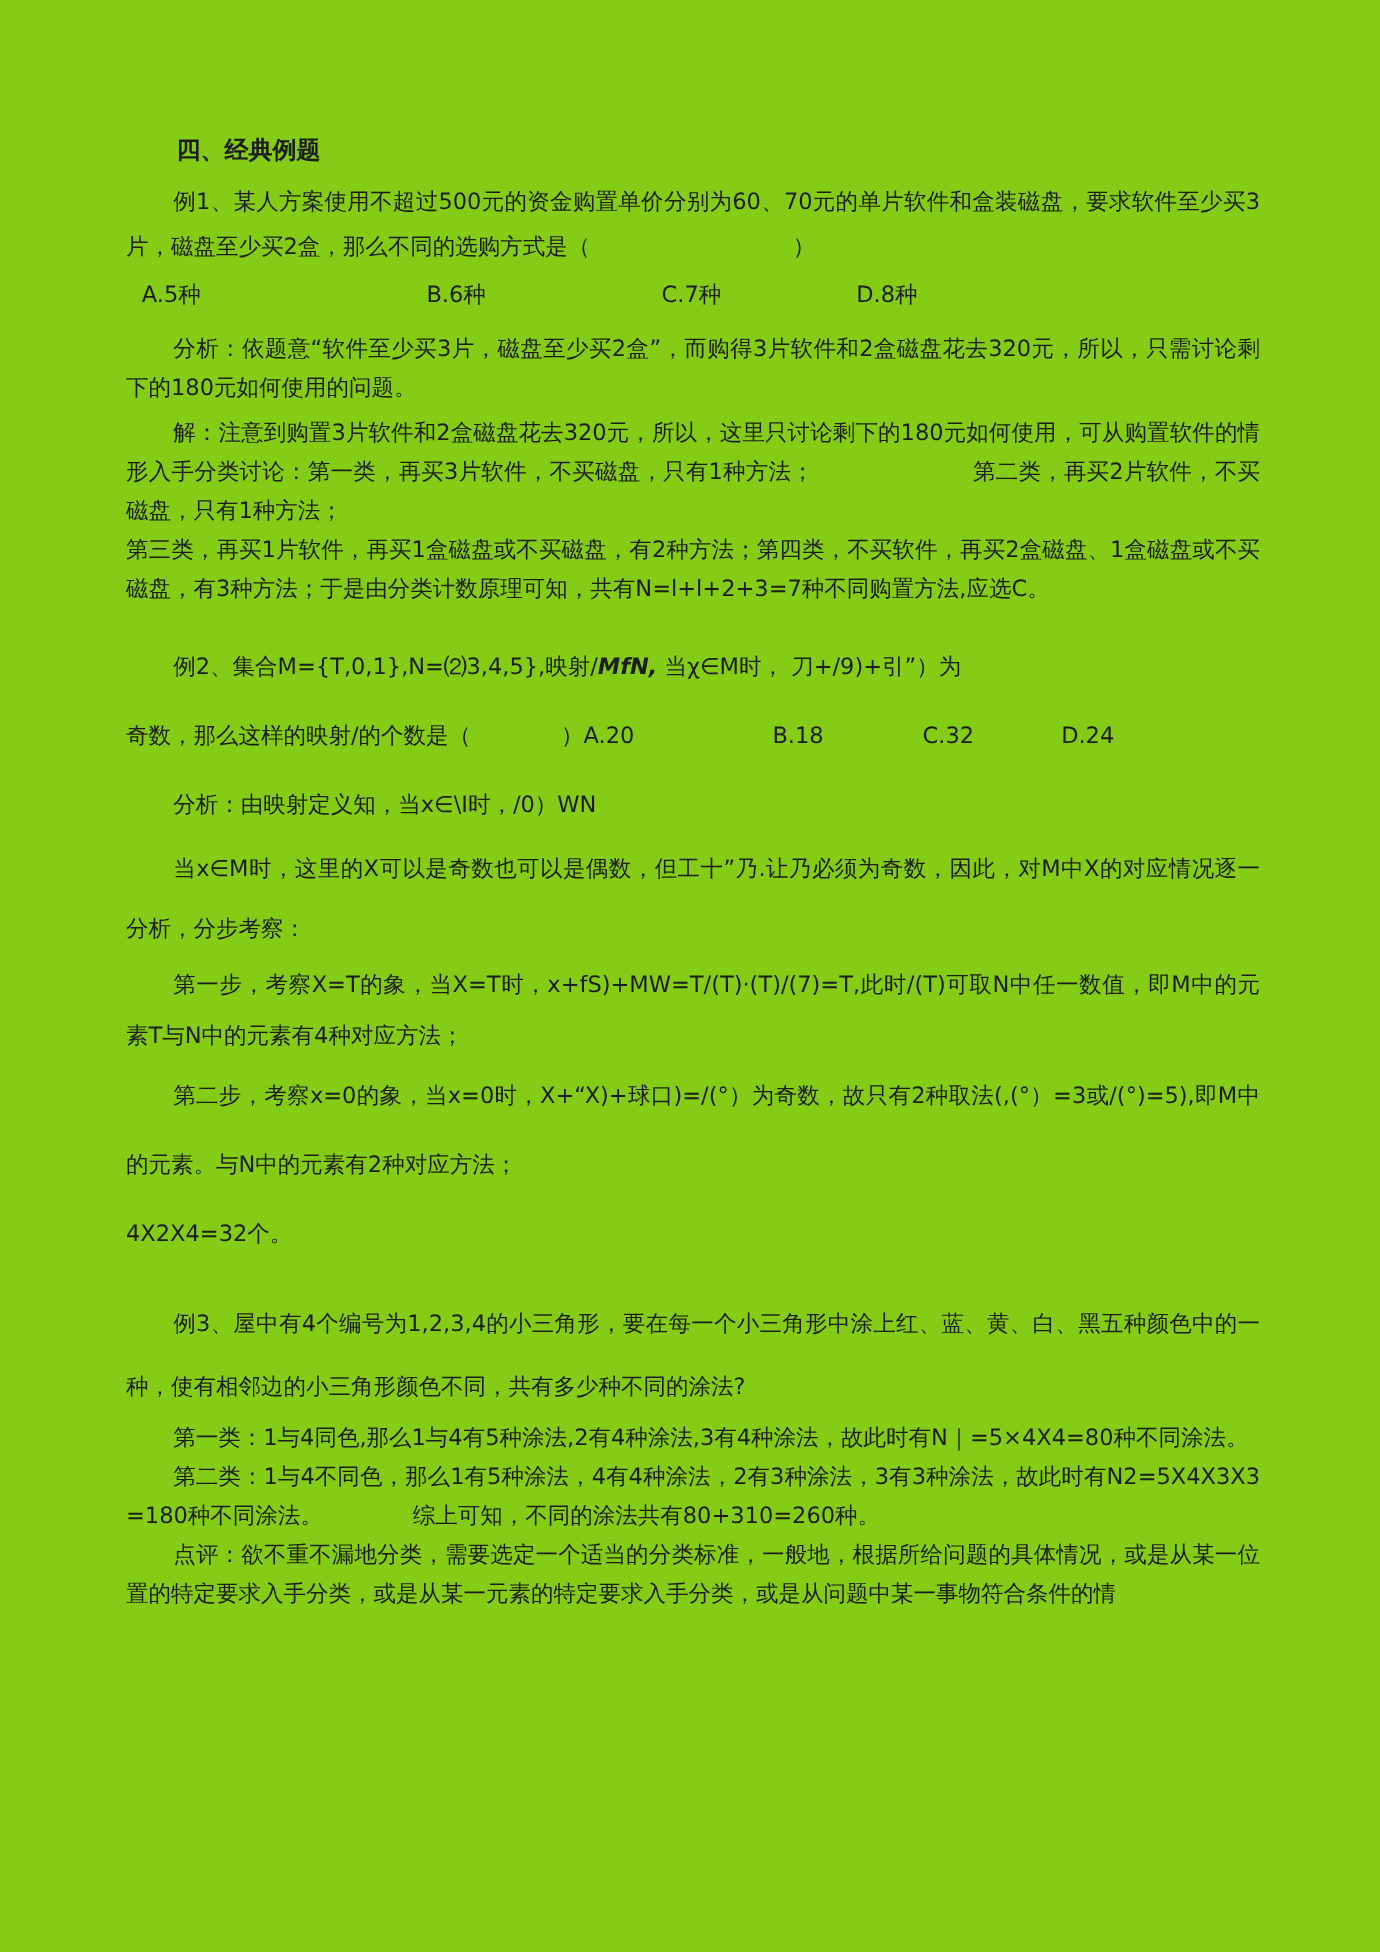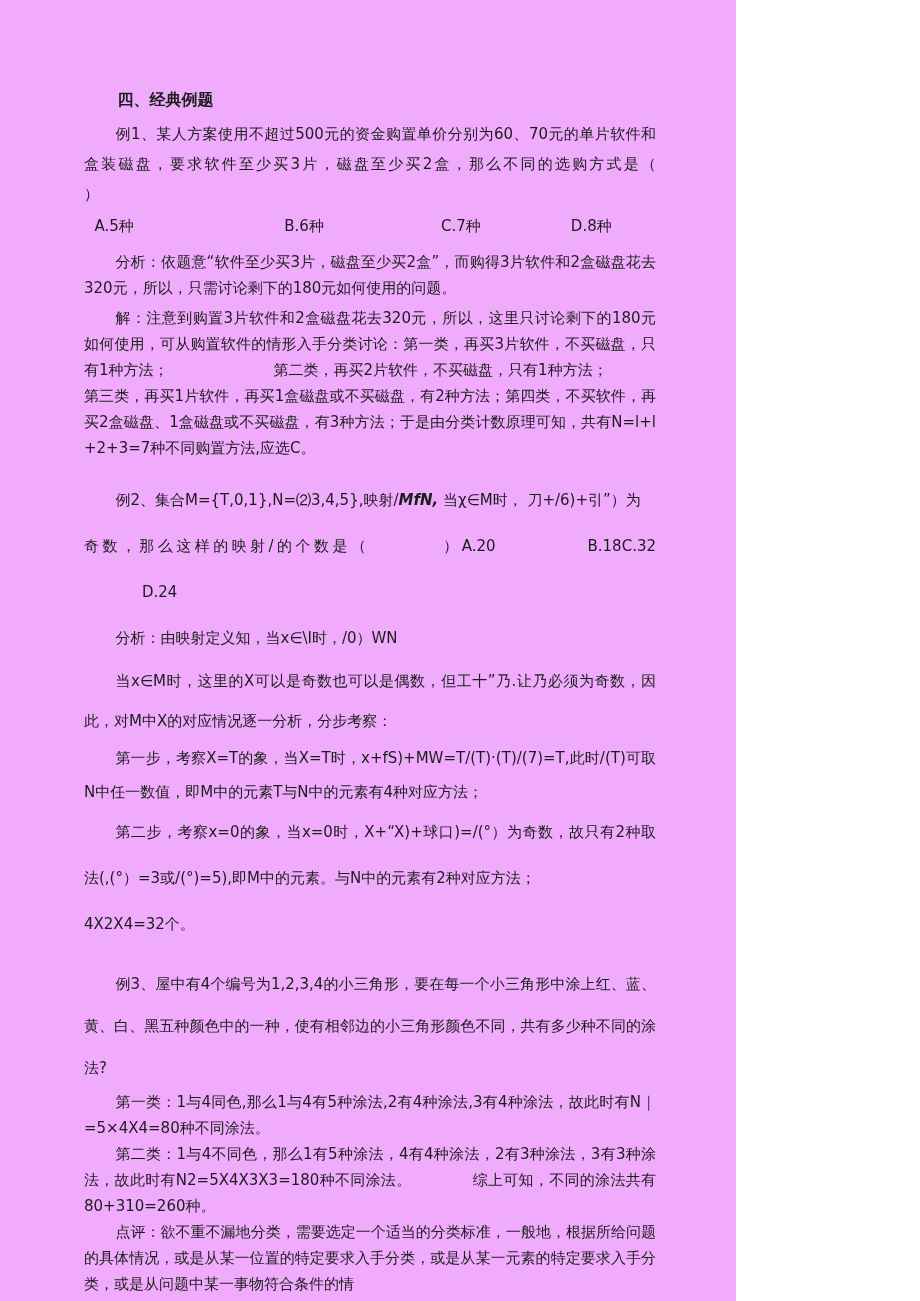--- a/index.html
+++ b/index.html
@@ -9,24 +9,24 @@
   }
   body {
     width: 920px;
     height: 1301px;
     font-family: "DejaVu Sans", "Liberation Sans", sans-serif;
     color: #1c1c1c;
     overflow: hidden;
   }
   .page {
     box-sizing: border-box;
-    width: 736px;
+    width: 920px;
     height: 1301px;
     padding: 90px 80px 40px 84px;
-    background: #f0abfc;
+    background: #84cc16;
   }
   .para {
     margin: 0;
     font-size: 15px;
     text-align: justify;
     word-break: break-all;
   }
   .indent { text-indent: 2.1em; }
   .heading {
     margin: 0 0 8px 0;
@@ -45,21 +45,21 @@
   .mb16 { margin-bottom: 16px; }
   .mt16 { margin-top: 16px; }
   
   .opt-row { line-height: 26px; margin: 0 0 10px 0; padding-left: 0.7em; }
   .opt-row .opt { display: inline-block; }
   .opt-row .opt-a { width: 185px; }
   .opt-row .opt-b { width: 152px; }
   .opt-row .opt-c { width: 125px; }
   
   .q-op-b { margin-left: 92px; }
-  .q-op-c { }
+  .q-op-c { margin-left: 66px; }
   .q-op-d { margin-left: 58px; }
   .map-name { font-style: italic; font-weight: bold; }
 </style>
 </head>
 <body>
 
 <div class="page">
 
   <h3 class="heading">四、经典例题</h3>
 
@@ -72,21 +72,21 @@
     <span class="opt opt-d">D.8种</span>
   </p>
 
   <p class="para lh26 indent mb4">分析：依题意“软件至少买3片，磁盘至少买2盒”，而购得3片软件和2盒磁盘花去320元，所以，只需讨论剩下的180元如何使用的问题。</p>
 
   <p class="para lh26 indent">解：注意到购置3片软件和2盒磁盘花去320元，所以，这里只讨论剩下的180元如何使用，可从购置软件的情形入手分类讨论：第一类，再买3片软件，不买磁盘，只有1种方法；　　　　　　　第二类，再买2片软件，不买磁盘，只有1种方法；</p>
 
   <p class="para lh26 mb16">第三类，再买1片软件，再买1盒磁盘或不买磁盘，有2种方法；第四类，不买软件，再买2盒磁盘、1盒磁盘或不买磁盘，有3种方法；于是由分类计数原理可知，共有N=l+l+2+3=7种不同购置方法,应选C。</p>
 
   <p class="para lh46 indent">
-    <span>例2、集合M={T,0,1},N=⑵3,4,5},映射/</span><span class="map-name">MfN,</span><span> 当χ∈M时， 刀+/6)+引”）为</span>
+    <span>例2、集合M={T,0,1},N=⑵3,4,5},映射/</span><span class="map-name">MfN,</span><span> 当χ∈M时， 刀+/9)+引”）为</span>
   </p>
 
   <p class="para lh46">
     <span>奇数，那么这样的映射/的个数是（　　　　）</span><span>A.20</span><span class="q-op-b">B.18</span><span class="q-op-c">C.32</span><span class="q-op-d">D.24</span>
   </p>
 
   <p class="para lh46 indent">分析：由映射定义知，当x∈\I时，/0）WN</p>
 
   <p class="para lh40 indent">当x∈M时，这里的X可以是奇数也可以是偶数，但工十”乃.让乃必须为奇数，因此，对M中X的对应情况逐一分析，分步考察：</p>
 

